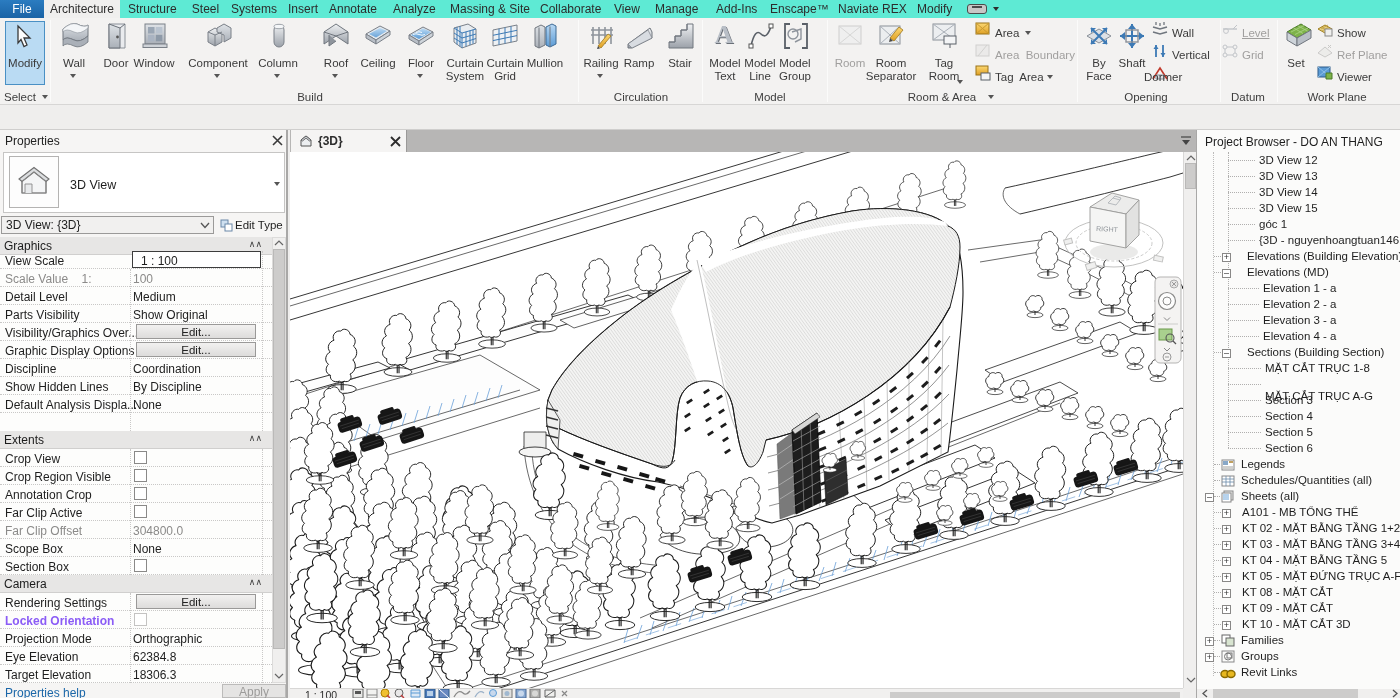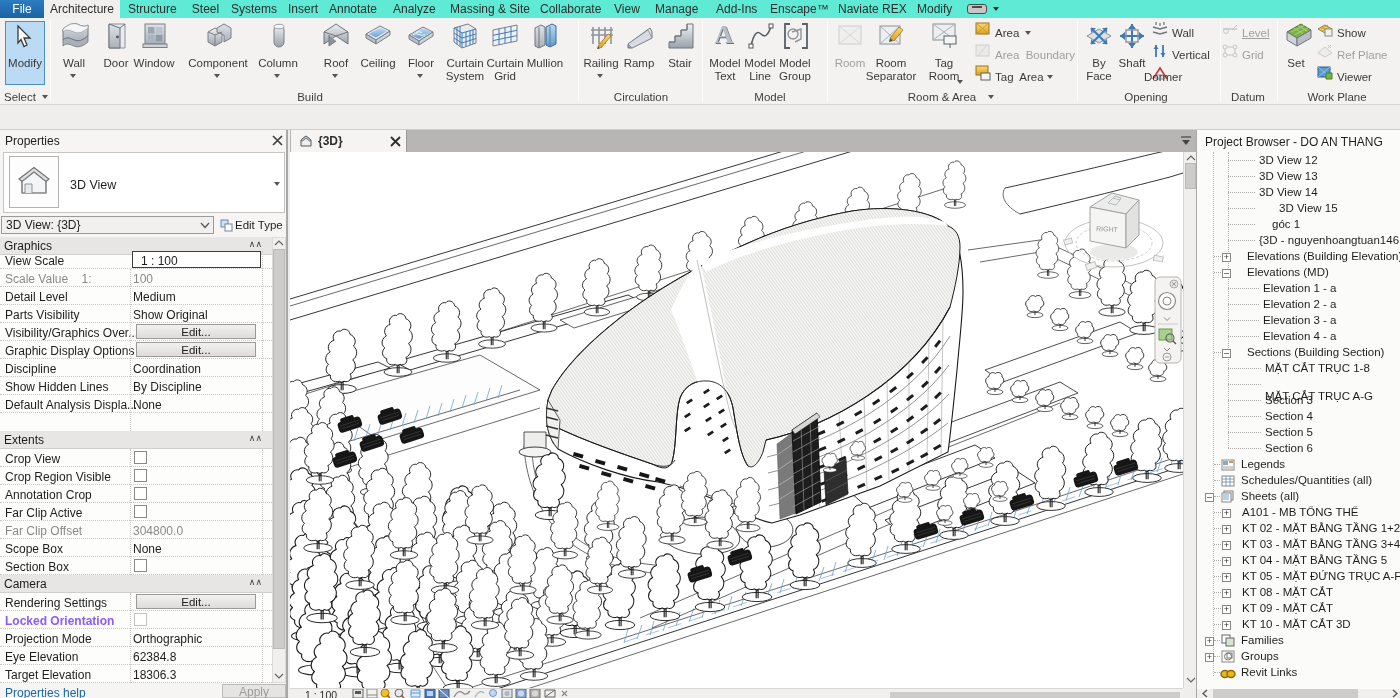--- a/index.html
+++ b/index.html
@@ -992,22 +992,22 @@
 <div class="dot" style="left:17px;top:414px;width:7px;"></div>
 <div class="dot" style="left:17px;top:430px;width:7px;"></div>
 <div class="dot" style="left:17px;top:446px;width:7px;"></div>
 <div class="dot" style="left:17px;top:462px;width:7px;"></div>
 <div class="dot" style="left:17px;top:478px;width:7px;"></div>
 <div class="dot" style="left:17px;top:494px;width:7px;"></div>
 <div style="position:absolute;left:31px;top:22px;width:1px;height:296px;border-left:1px dotted #b0afae;"></div>
 <div class="trow" style="left:62px;top:24px;">3D View 12</div>
 <div class="trow" style="left:62px;top:40px;">3D View 13</div>
 <div class="trow" style="left:62px;top:56px;">3D View 14</div>
-<div class="trow" style="left:62px;top:72px;margin-left:20px;">3D View 15</div>
-<div class="trow" style="left:62px;top:88px;margin-left:13px;">góc 1</div>
+<div class="trow" style="left:62px;top:72px;">3D View 15</div>
+<div class="trow" style="left:62px;top:88px;">góc 1</div>
 <div class="trow" style="left:62px;top:104px;">{3D - nguyenhoangtuan146</div>
 <div class="pm" style="left:25px;top:123px;">+</div>
       <div class="trow" style="left:50px;top:120px;">Elevations (Building Elevation)</div>
 <div class="pm" style="left:25px;top:139px;">–</div>
       <div class="trow" style="left:50px;top:136px;">Elevations (MD)</div>
 <div class="trow" style="left:66px;top:152px;">Elevation 1 - a</div>
 <div class="trow" style="left:66px;top:168px;">Elevation 2 - a</div>
 <div class="trow" style="left:66px;top:184px;">Elevation 3 - a</div>
 <div class="trow" style="left:66px;top:200px;">Elevation 4 - a</div>
 <div class="pm" style="left:25px;top:219px;">–</div>

